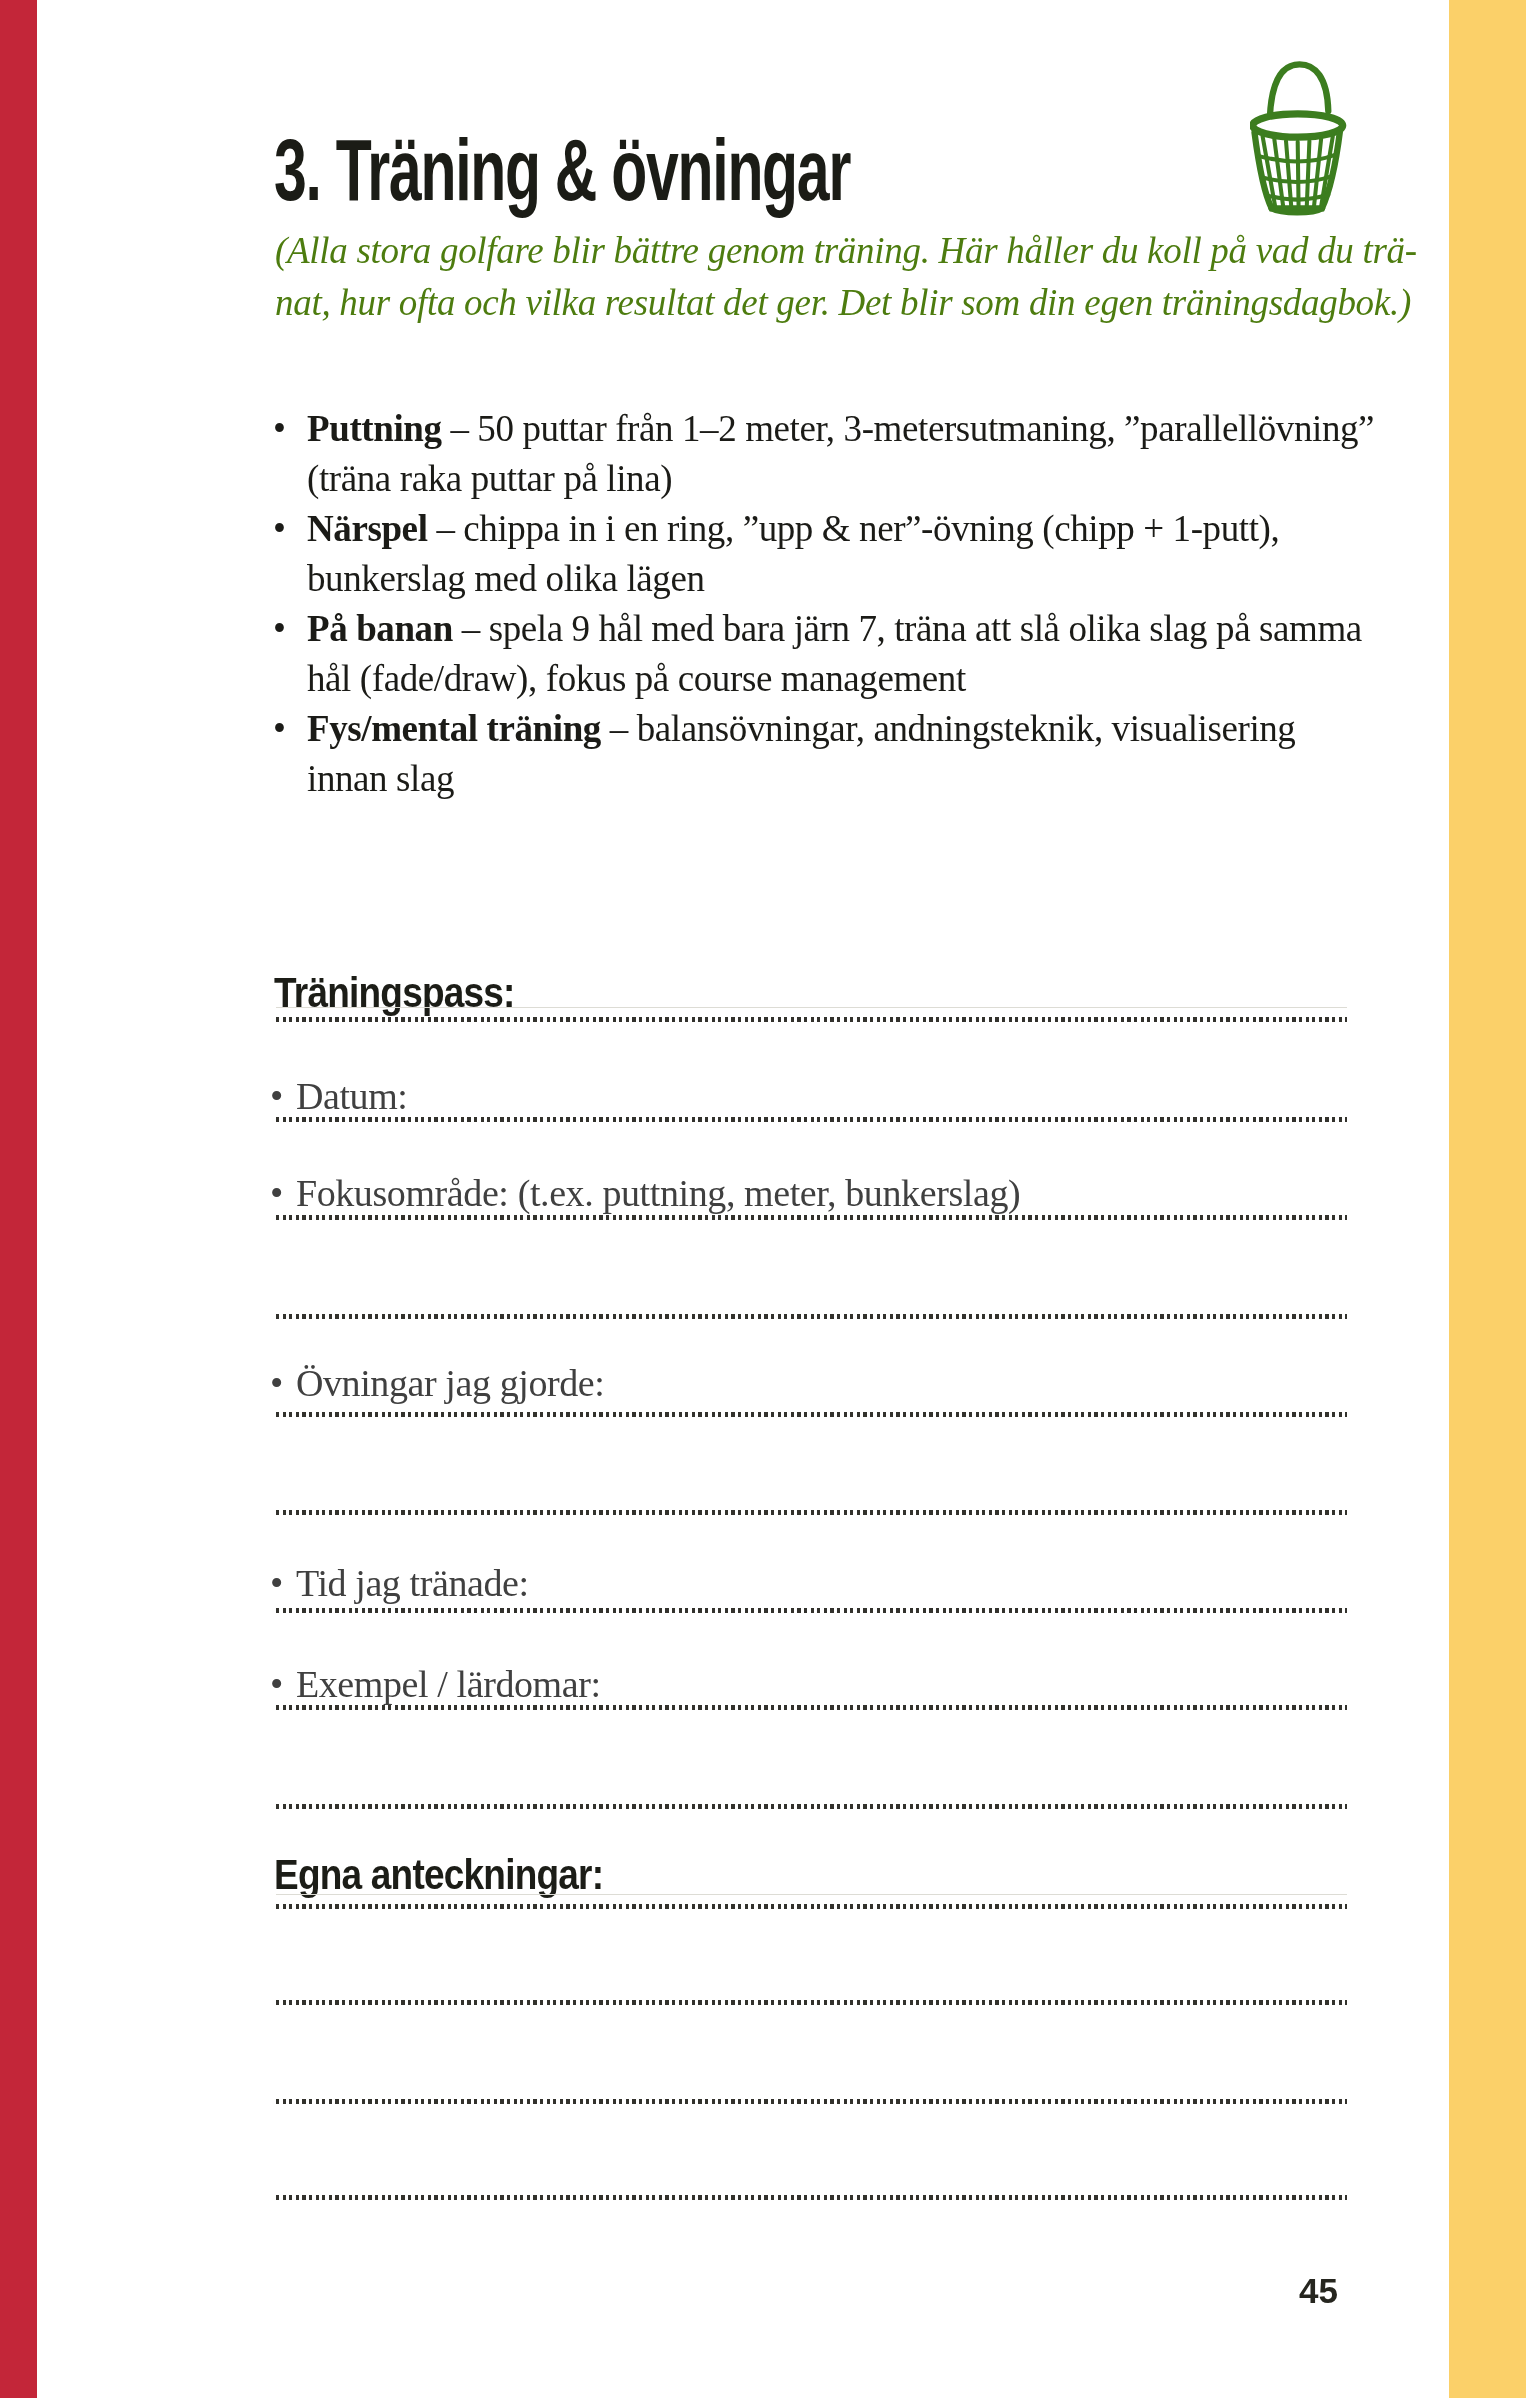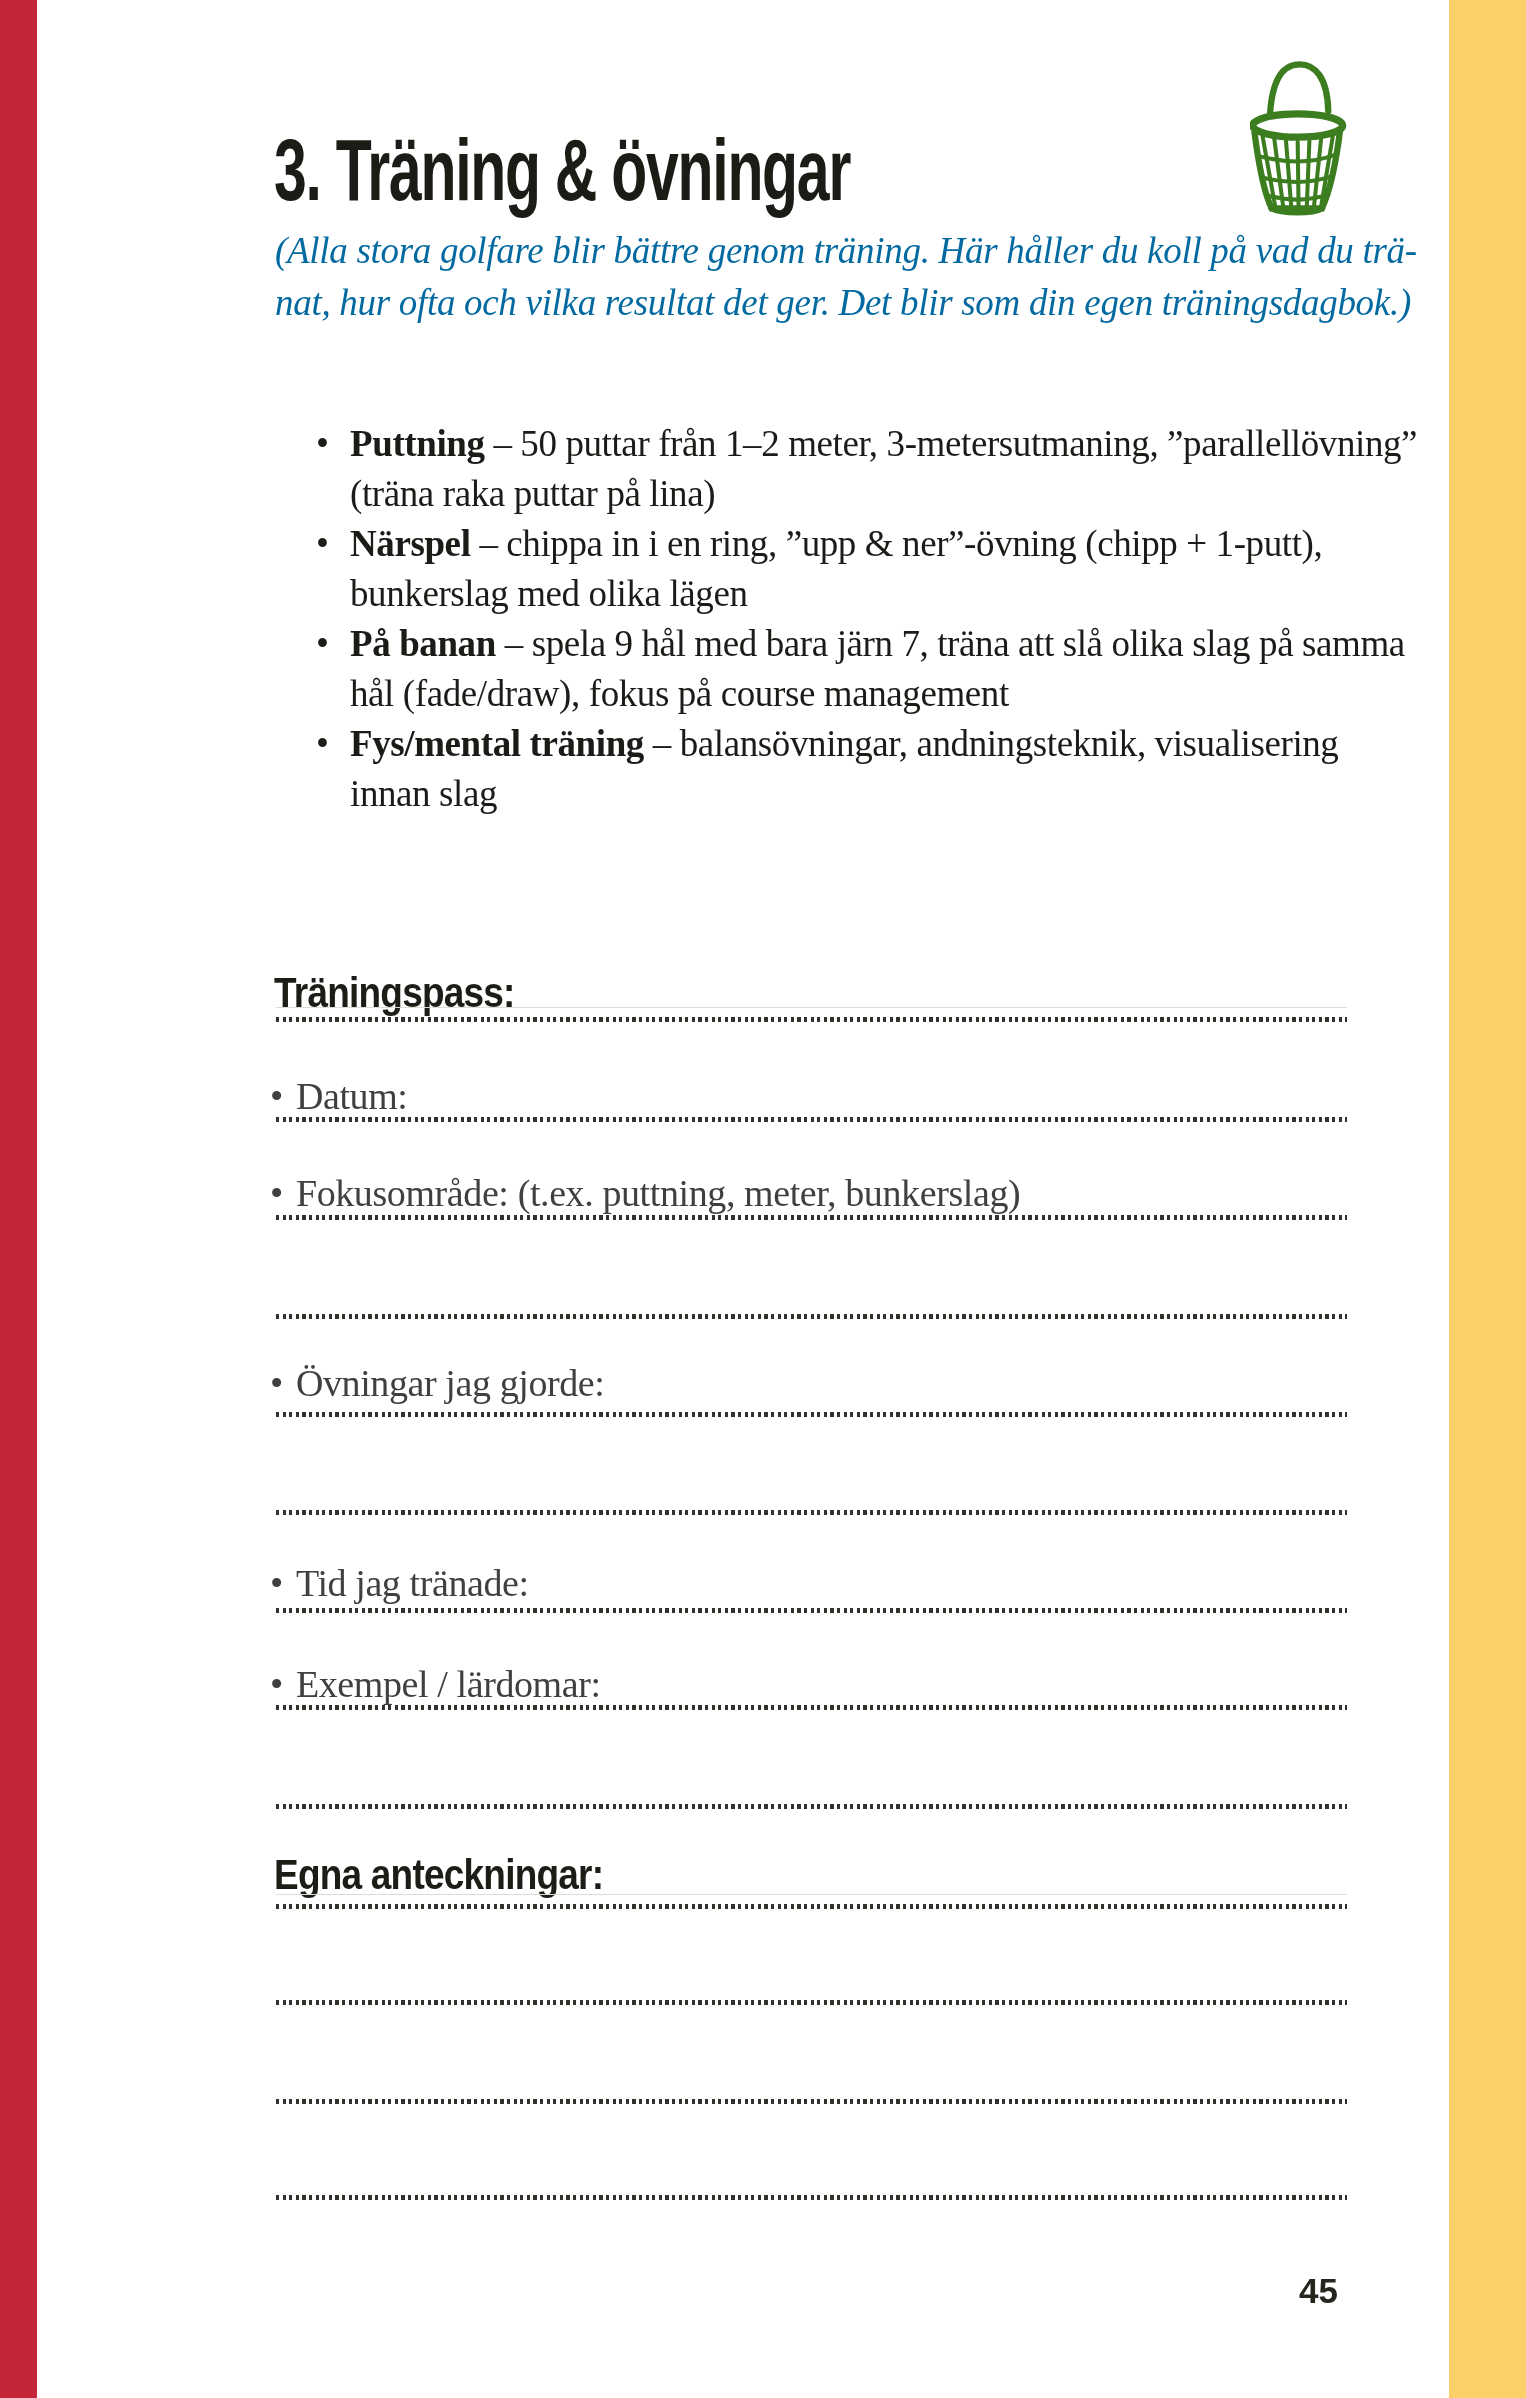--- a/index.html
+++ b/index.html
@@ -21,31 +21,31 @@
   .title{
     position:absolute;left:274px;top:126px;margin:0;
     font-family:"Liberation Sans", sans-serif;
     font-weight:700;font-size:88px;line-height:1.0;
     letter-spacing:-1.9px;color:#1b1c16;white-space:nowrap;
     transform:scaleX(0.67);transform-origin:left top;
   }
   
   .intro{
     position:absolute;left:275px;top:225px;width:1143px;
-    font-style:italic;font-size:37px;line-height:52px;color:#0369a1;
+    font-style:italic;font-size:37px;line-height:52px;color:#4d7c0f;
     letter-spacing:-0.3px;white-space:nowrap;
   }
   
   .examples-heading{
     position:absolute;left:272px;top:384px;
     font-size:38px;color:#1b1b17;letter-spacing:-0.4px;
   }
   .examples{
-    position:absolute;left:273px;top:419px;width:1110px;
-    font-size:37px;line-height:50px;letter-spacing:-0.4px;color:#1b1b17;margin-left:43px;
+    position:absolute;left:273px;top:404px;width:1110px;
+    font-size:37px;line-height:50px;letter-spacing:-0.4px;color:#1b1b17;
   }
   .xitem{padding-left:34px;text-indent:-34px;}
   .xbullet{display:inline-block;width:34px;text-indent:0;}
   .xlead{font-weight:700;}
   
   .section-heading{
     position:absolute;left:274px;margin:0;
     font-family:"Liberation Sans", sans-serif;
     font-weight:700;font-size:43px;line-height:1.0;
     letter-spacing:-0.9px;color:#1c1d17;white-space:nowrap;

